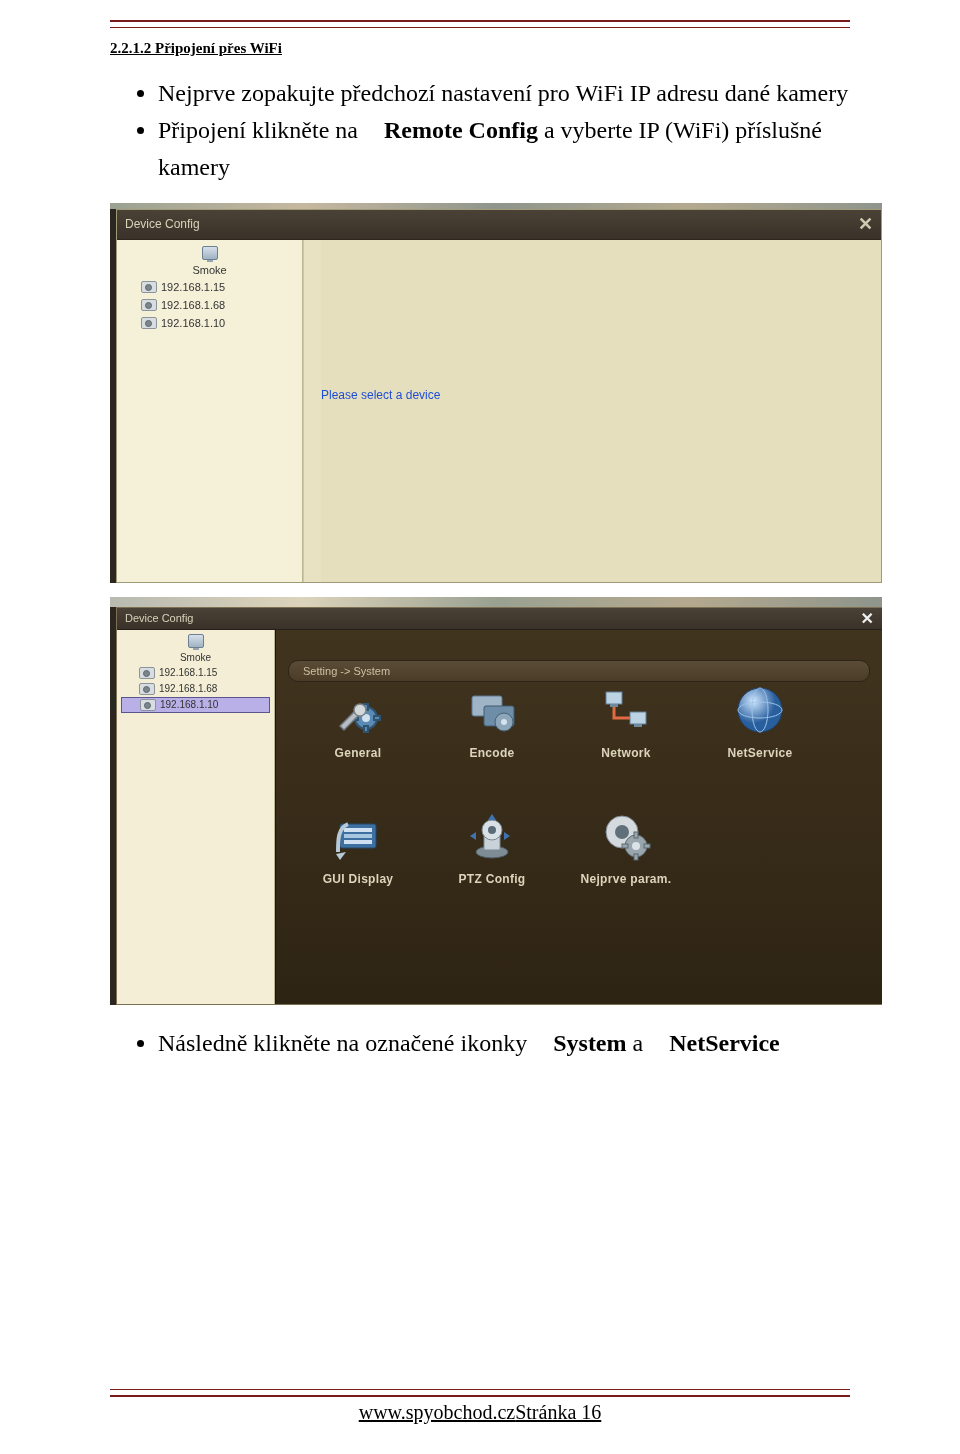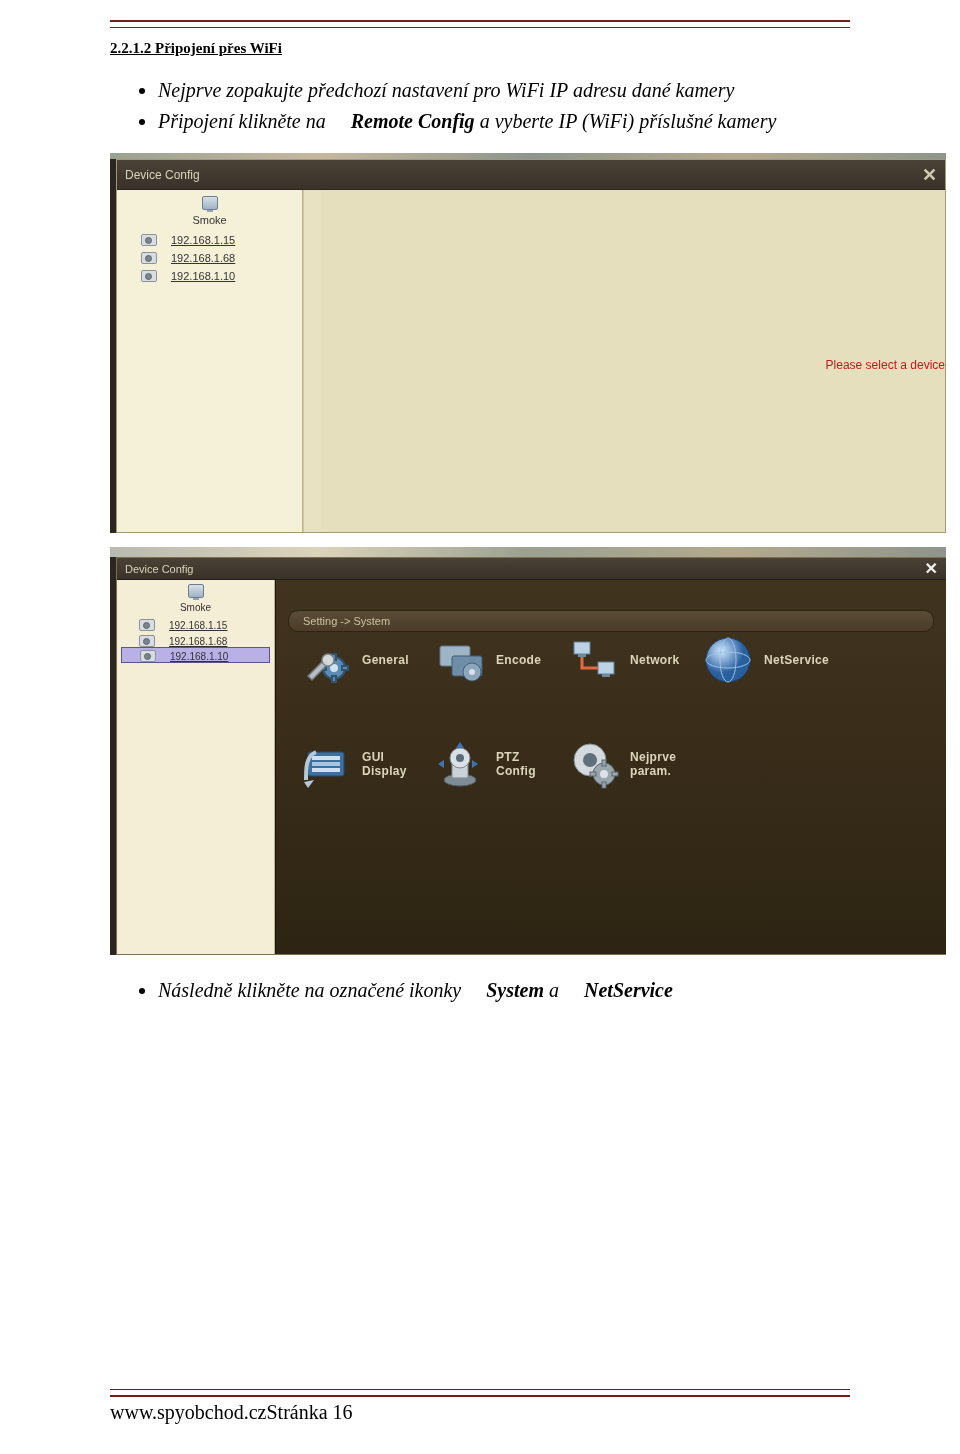--- a/index.html
+++ b/index.html
@@ -20,31 +20,30 @@
     }
     .section-title {
       font-weight: bold;
       text-decoration: underline;
       font-size: 15px;
       margin: 4px 0 18px 0;
     }
     ul.doc-list {
       list-style: disc;
       padding-left: 48px;
-      font-size: 20px;
+      font-size: 24px;
       line-height: 1.55;
       margin-bottom: 16px;
-      font-style: italic;
     }
     ul.doc-list.bottom { margin-top: 18px; margin-bottom: 24px;}
     .bold { font-weight: bold; margin-left: 20px; }
 
     
     .shot {
-      width: 836px;
+      width: 772px;
       position: relative;
       display:block;
     }
     .shot1 { height: 380px; }
     .shot1 .top-color-bar {
       height: 6px;
       background: linear-gradient(90deg,#9aa191,#c6b8a0,#8e958c,#b4a98f,#8e958c);
     }
     .shot1 .main-area {
       height: 374px;
@@ -86,40 +85,39 @@
       background: #e8e2c3;
       border-left:1px solid #cfc7a1;
     }
     .shot1 .right-area {
       flex:1;
       background:#e5dfbd;
       position:relative;
     }
     .shot1 .placeholder-text {
       position:absolute;
-      top: 168px;
+      top: 148px;
       left: 0; right: 0;
-      text-align:right;
+      text-align:left;
       font:12px Arial,sans-serif;
-      color:#b91c1c;
+      color:#1d4ed8;
     }
     .tree-root {
       display:flex;
       align-items:center;
       gap:4px;
       margin-bottom:2px;
       flex-direction:column;
     }
     .tree-child {
       display:flex;
-      align-items:flex-end;
-      gap:14px;
+      align-items:center;
+      gap:4px;
       padding-left: 20px;
       height: 18px;
-      text-decoration: underline;
     }
     .monitor-icon {
       width:16px; height:14px; display:inline-block;
       background: linear-gradient(#d7e0ea,#9fb2c3);
       border:1px solid #6b7f91;
       border-radius:2px;
       position:relative;
     }
     .monitor-icon::after{
       content:"";position:absolute;left:4px;bottom:-3px;width:6px;height:2px;background:#96a5b1;
@@ -176,21 +174,21 @@
       padding:4px 14px;
       position:absolute;
       top:6px;left:12px;right:12px;margin-top:24px;
     }
     .shot2 .icon-grid{
       position:absolute;top:52px;left:22px;right:22px;
       display:grid;grid-template-columns:repeat(4,120px);
       row-gap:48px;column-gap:14px;
     }
     .cfg-item{
-      display:flex;align-items:center;
+      display:flex;flex-direction:column;align-items:center;
       gap:8px;cursor:pointer;
     }
     .cfg-item .cfg-icon{
       width:56px;height:56px;display:flex;align-items:center;justify-content:center;
       position:relative;
     }
     .cfg-item .cfg-label{
       color:#dcd4bb;font:700 12px Arial,sans-serif;letter-spacing:0.3px;
     }
 
@@ -199,22 +197,23 @@
       position:absolute;
       left:110px;right:110px;bottom:30px;
     }
     .footer-rule{
       border-top:1.5px solid #7a1b1b;
       border-bottom:2px solid #7a1b1b;
       height:8px;
       margin-bottom:4px;
     }
     .footer-line{
-      display:flex;justify-content:flex-start;
+      display:flex;justify-content:center;
       font:20px "Times New Roman",serif;
+      text-decoration:underline;
     }
   </style>
 </head>
 <body>
 
 <div class="doc-header"></div>
 
 <div class="section-title">2.2.1.2 Připojení přes WiFi</div>
 
 <ul class="doc-list">

